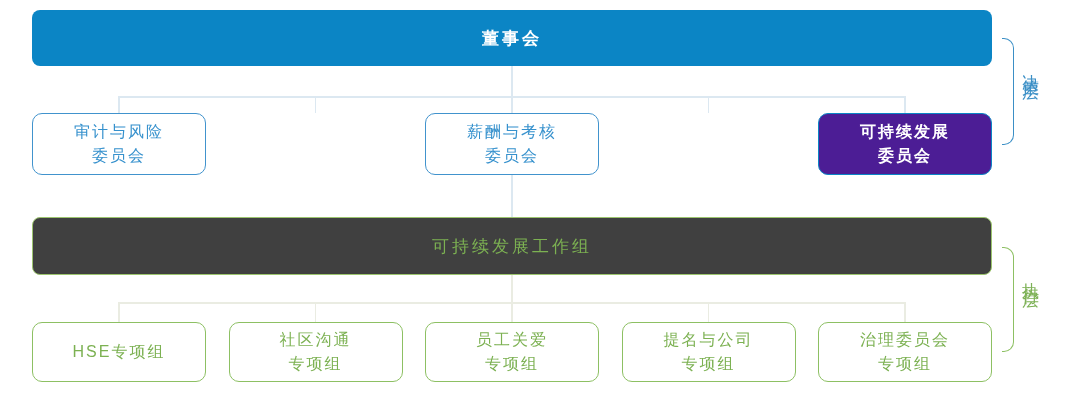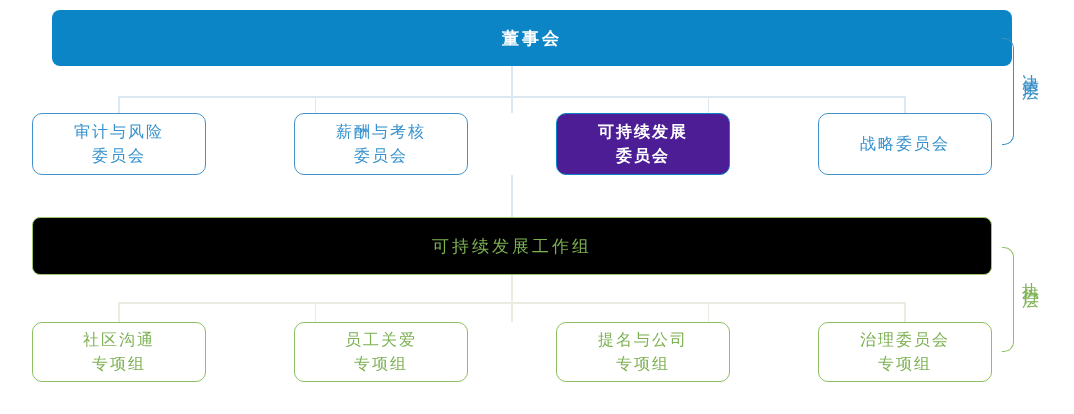--- a/index.html
+++ b/index.html
@@ -27,21 +27,20 @@
   }
   .board-node {
     left: 32px; top: 10px;
     width: 960px; height: 56px;
     background: #0b85c5;
     border-radius: 8px;
     color: #ffffff;
     font-size: 17px;
     font-weight: bold;
     letter-spacing: 3px;
-    margin-left: 20px;
   }
   .row {
     position: absolute;
     left: 32px;
     width: 960px;
     display: flex;
     justify-content: space-between;
   }
   .row-committees { top: 113px; height: 62px; }
   .row-taskgroups { top: 322px; height: 60px; }
@@ -71,21 +70,21 @@
     font-weight: bold;
   }
   .row-taskgroups .small-node {
     height: 60px;
     border: 1.5px solid #8dc063;
     color: #7cb152;
   }
   .working-group-node {
     left: 32px; top: 217px;
     width: 960px; height: 58px;
-    background: #000000;
+    background: #404040;
     border: 1.5px solid #9cc46e;
     border-radius: 8px;
     color: #7cb152;
     font-size: 17px;
     letter-spacing: 3px;
   }
   
   .connector { position: absolute; }
   .conn-blue  { background: #dce8f1; }
   .conn-green { background: #eaece2; }
@@ -128,36 +127,36 @@
   <div class="connector conn-blue" style="left:707.75px; top:96px; width:1.5px; height:17px;"></div>
   <div class="connector conn-blue" style="left:904.25px; top:96px; width:1.5px; height:17px;"></div>
 
   <div class="row row-committees">
     <div class="small-node">审计与风险
 委员会</div>
     <div class="small-node">薪酬与考核
 委员会</div>
     <div class="small-node highlighted">可持续发展
 委员会</div>
-    <div class="small-node">战略委员会</div>
   </div>
 
   <div class="connector conn-blue" style="left:511.25px; top:175px; width:1.5px; height:42px;"></div>
 
   <div class="node working-group-node">可持续发展工作组</div>
 
   <div class="connector conn-green" style="left:511.25px; top:275px; width:1.5px; height:27px;"></div>
   <div class="connector conn-green" style="left:119px; top:302px; width:786px; height:1.5px;"></div>
   <div class="connector conn-green" style="left:118.25px; top:302px; width:1.5px; height:20px;"></div>
   <div class="connector conn-green" style="left:314.75px; top:302px; width:1.5px; height:20px;"></div>
   <div class="connector conn-green" style="left:511.25px; top:302px; width:1.5px; height:20px;"></div>
   <div class="connector conn-green" style="left:707.75px; top:302px; width:1.5px; height:20px;"></div>
   <div class="connector conn-green" style="left:904.25px; top:302px; width:1.5px; height:20px;"></div>
 
   <div class="row row-taskgroups">
+    <div class="small-node">HSE专项组</div>
     <div class="small-node">社区沟通
 专项组</div>
     <div class="small-node">员工关爱
 专项组</div>
     <div class="small-node">提名与公司
 专项组</div>
     <div class="small-node">治理委员会
 专项组</div>
   </div>
 

